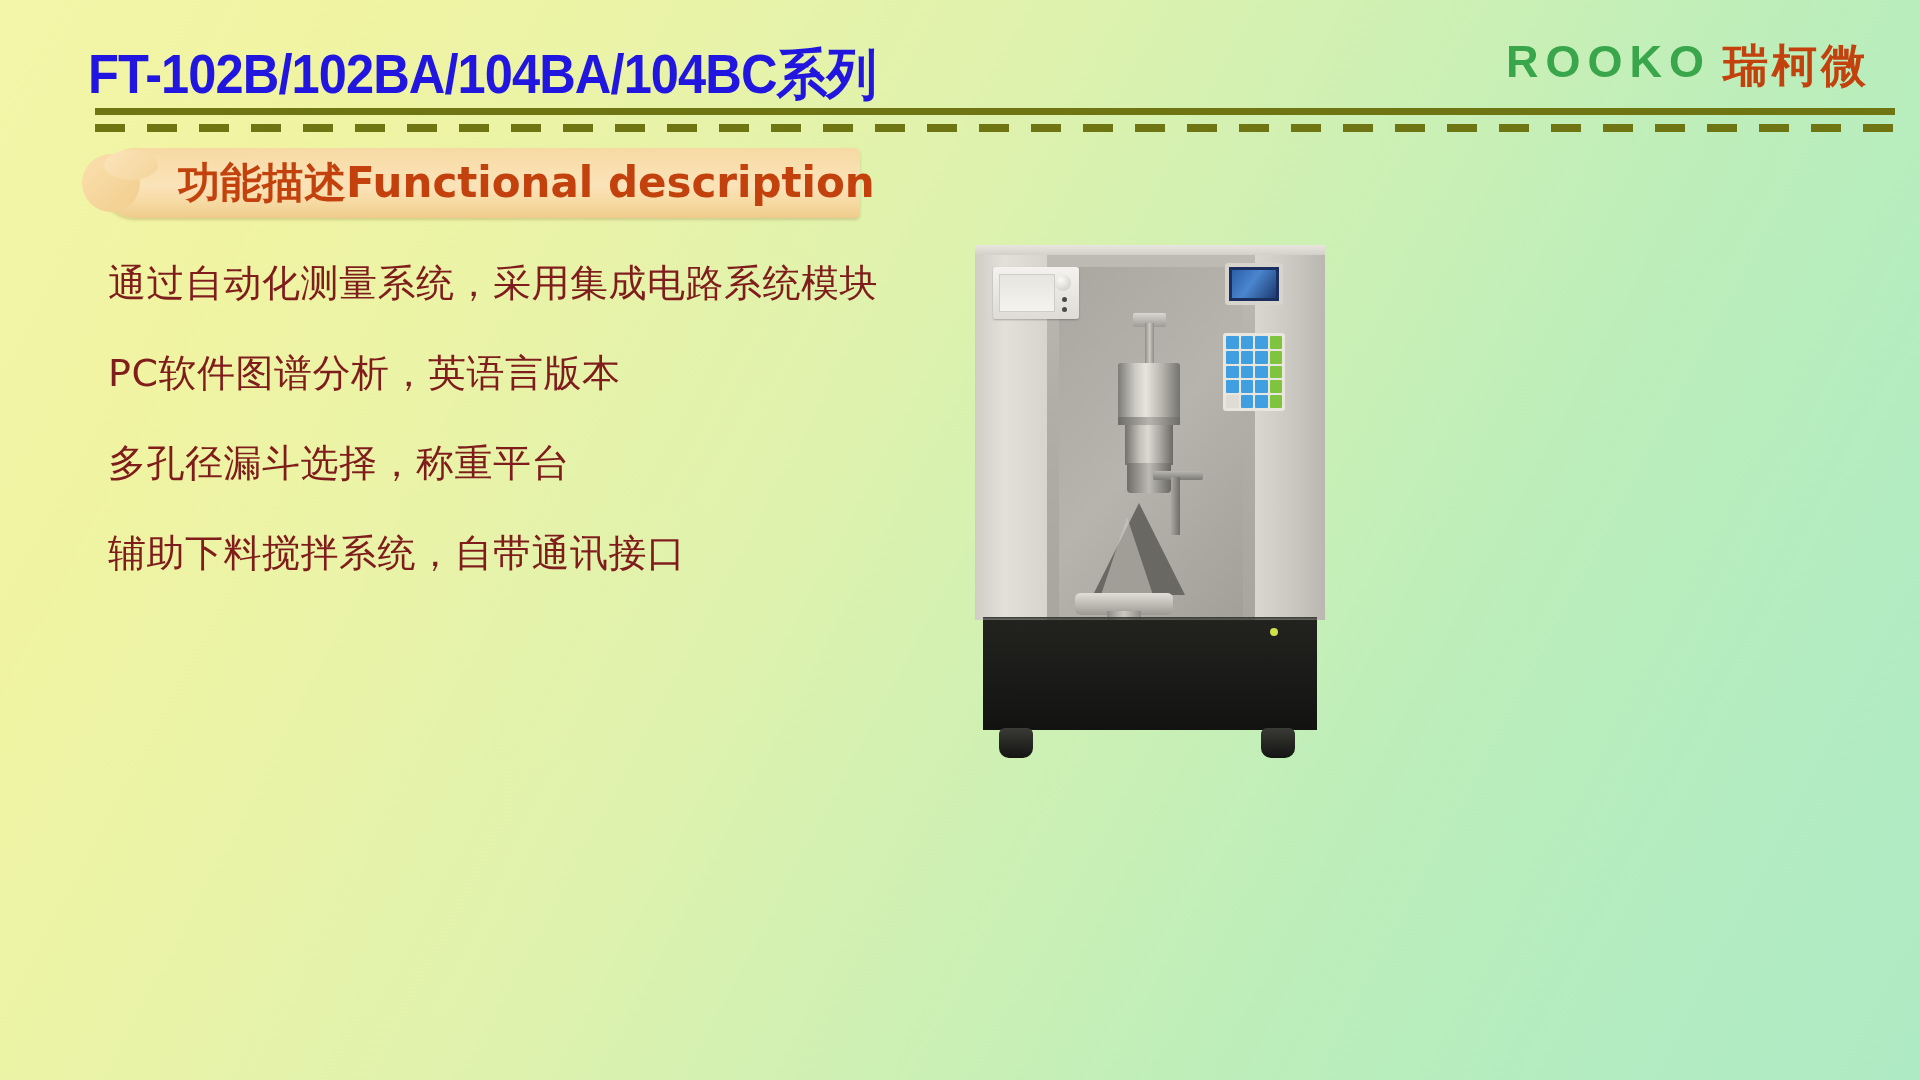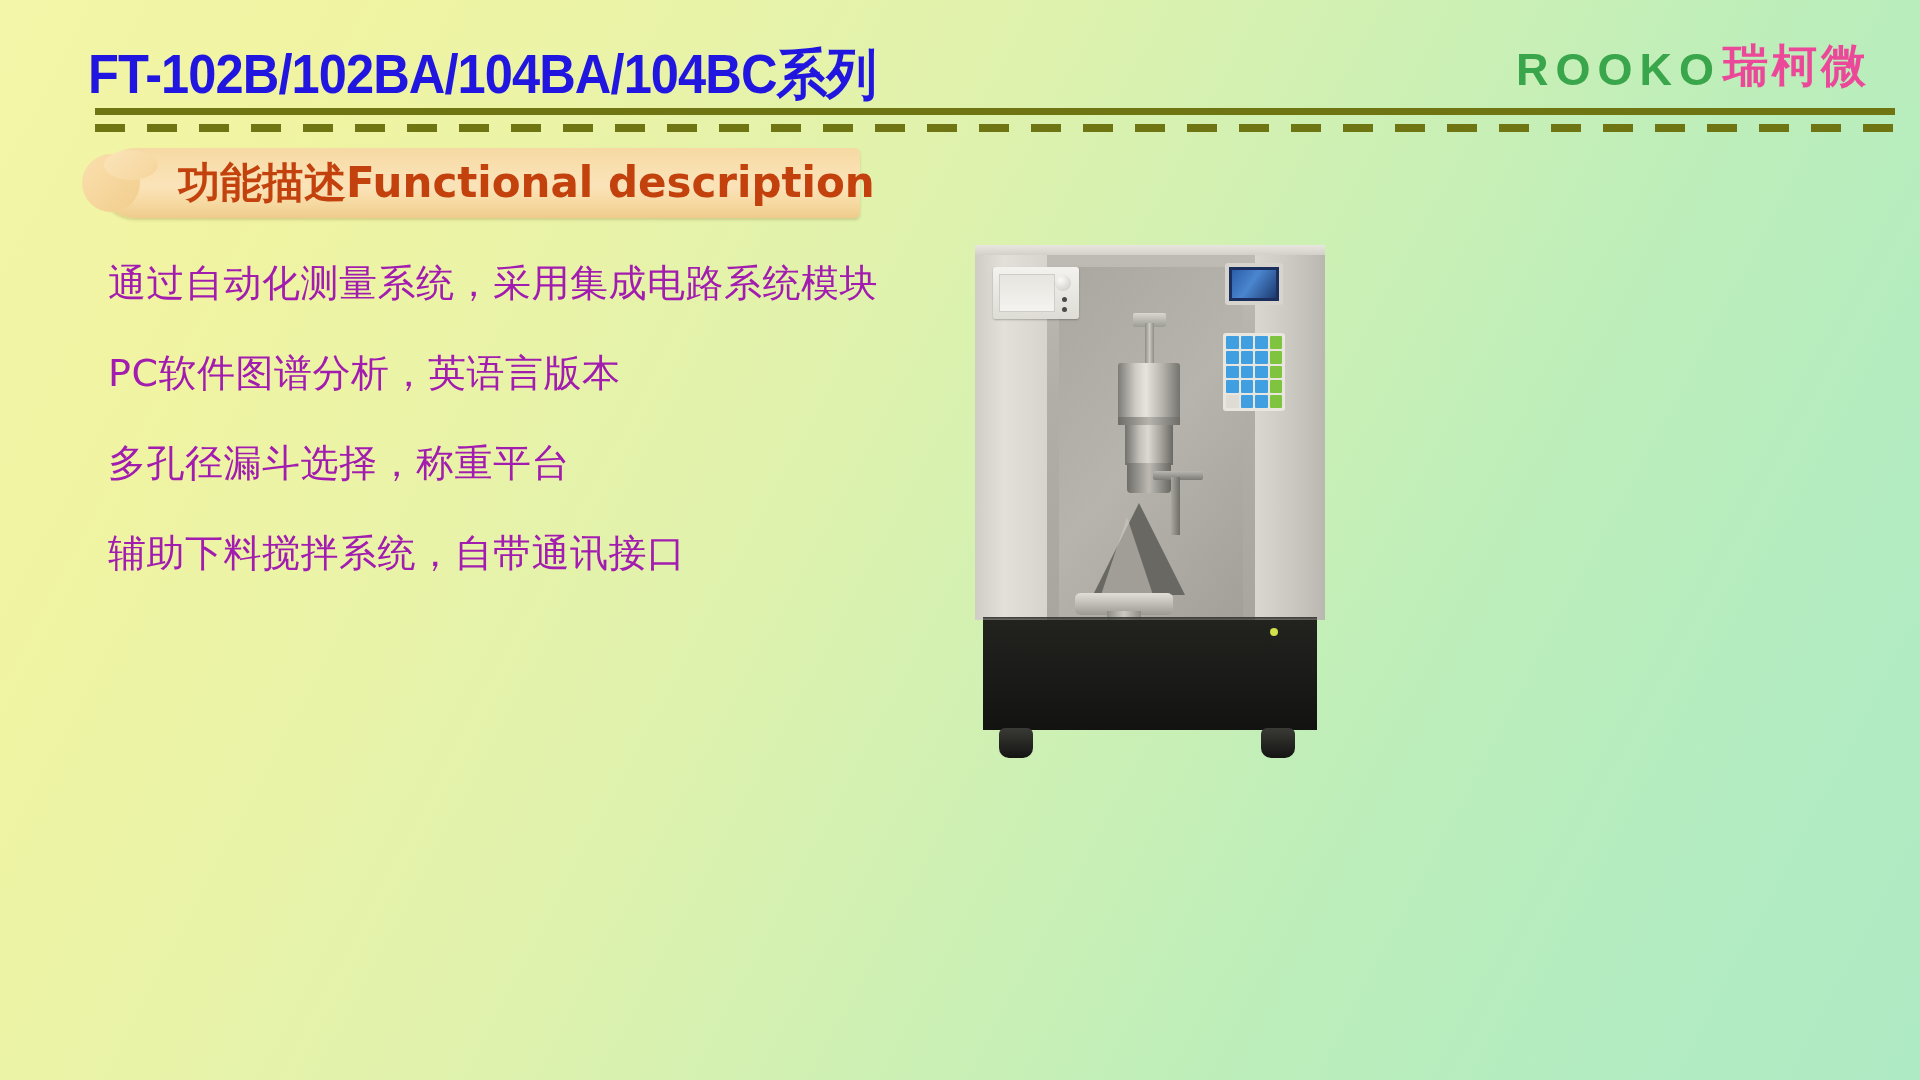--- a/index.html
+++ b/index.html
@@ -23,30 +23,30 @@
     font-size:55px; font-weight:bold; color:#2116e0;
     letter-spacing:-1px;
     font-family:"Liberation Sans","DejaVu Sans",sans-serif;
     white-space:nowrap;
     transform: scaleX(0.92);
     transform-origin: left center;
   }
 
   #logo {
     position:absolute; right:50px; top:36px;
-    display:flex; align-items:flex-end; white-space:nowrap;
+    display:flex; align-items:flex-start; white-space:nowrap;
   }
   #logo-en {
     font-size:45px; font-weight:bold; color:#3aa64c;
     letter-spacing:7px;
     font-family:"Liberation Sans","DejaVu Sans",sans-serif;
   }
   #logo-cn {
-    font-size:45px; font-weight:bold; color:#ec4899;
-    letter-spacing:4px; margin-left:2px;
+    font-size:45px; font-weight:bold; color:#c2410c;
+    letter-spacing:4px; margin-left:12px;
     font-family:"DejaVu Sans","Liberation Sans",sans-serif;
   }
 
   #rule-solid {
     position:absolute; left:95px; top:108px;
     width:1800px; height:7px; background:#6e7512;
   }
   #rule-dashed {
     position:absolute; left:95px; top:124px;
     width:1800px; height:8px;
@@ -82,21 +82,21 @@
     font-family:"DejaVu Sans","Liberation Sans",sans-serif;
     z-index:3;
   }
 
   
   #feature-list {
     position:absolute; left:108px; top:238px;
     width:820px;
   }
   .feature-line {
-    font-size:38px; color:#a21caf; line-height:1;
+    font-size:38px; color:#7f1d1d; line-height:1;
     height:90px; display:flex; align-items:center;
     white-space:nowrap; letter-spacing:0.5px;
     font-family:"DejaVu Sans","Liberation Sans",sans-serif;
   }
 
   
   #machine {
     position:absolute; left:975px; top:245px;
     width:350px; height:515px;
   }

